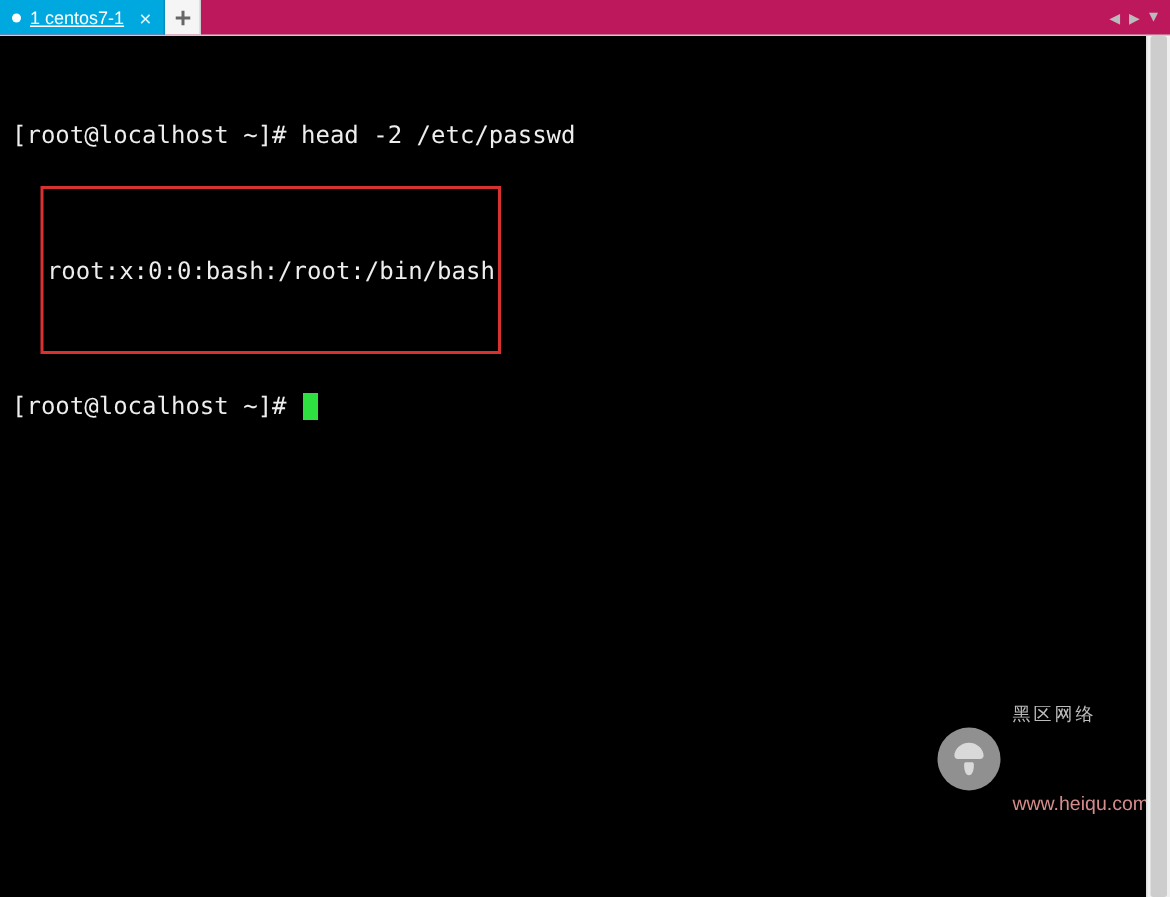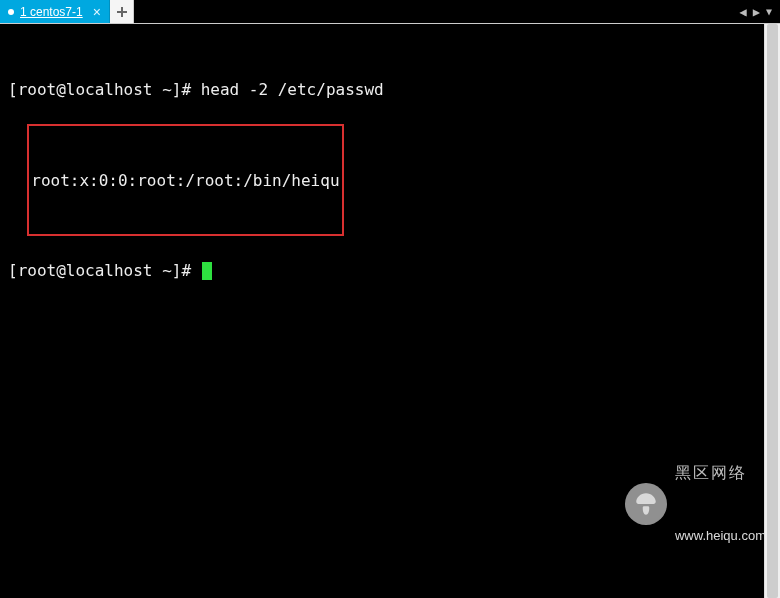--- a/index.html
+++ b/index.html
@@ -6,21 +6,21 @@
   body {
     width: 780px;
     height: 598px;
     background: #fff;
     font-family: "Consolas", "Monaco", monospace;
     overflow: hidden;
     position: relative;
   }
   .tab-bar {
     height: 24px;
-    background: #000000;
+    background: #be185d;
     border-bottom: 1px solid #ccc;
     display: flex;
     align-items: stretch;
     position: relative;
   }
   .tab {
     background: #00a8e0;
     color: #fff;
     padding: 0 8px;
     display: flex;
@@ -105,22 +105,22 @@
     opacity: 0.85;
     font-family: "Microsoft YaHei", Arial, sans-serif;
   }
   .watermark .logo {
     width: 42px; height: 42px; border-radius: 50%;
     background: #aaa;
     display:flex; align-items:center; justify-content:center;
   }
   .watermark .logo svg { width: 26px; height: 26px; }
   .watermark .txt { color: #ccc; text-align: left; }
-  .watermark .txt .cn { font-size: 16px; letter-spacing: 2px; color:#ddd; font-weight:500;}
-  .watermark .txt .url { font-size: 13px; color:#ffffff; letter-spacing:0; }
+  .watermark .txt .cn { font-size: 12px; letter-spacing: 2px; color:#ddd; font-weight:500;}
+  .watermark .txt .url { font-size: 13px; color:#fca5a5; letter-spacing:0; }
   .scrollbar {
     position:absolute;
     right:0; top:24px;
     width:16px; height:calc(100% - 24px);
     background:#f0f0f0;
     border-left:1px solid #ddd;
   }
   .scrollbar .thumb{
     position:absolute; top:0; left:2px; right:2px; height:100%;
     background:#cdcdcd;
@@ -144,21 +144,21 @@
   <div class="nav-arrows">
     <span>◀</span>
     <span>▶</span>
     <span class="menu-down">▼</span>
   </div>
 </div>
 
 <div class="terminal">
   <div class="prompt-line"><span>[root@localhost ~]# </span><span>head -2 /etc/passwd</span></div>
   <div class="highlight-box">
-    <div>root:x:0:0:root:/root:/bin/heiqu</div>
+    <div>root:x:0:0:bash:/root:/bin/bash</div>
   </div>
   <div class="prompt-line"><span>[root@localhost ~]# </span><span class="cursor"></span></div>
 
   <div class="watermark">
     <div class="logo">
       <svg viewBox="0 0 24 24">
         <path d="M12 2C7 2 3 6 3 10c0 1 1 2 2 2h14c1 0 2-1 2-2 0-4-4-8-9-8zm-2 12c-1 0-1 1-1 2 0 3 1 6 3 6s3-3 3-6c0-1 0-2-1-2h-4z" fill="#fff"></path>
       </svg>
     </div>
     <div class="txt">

